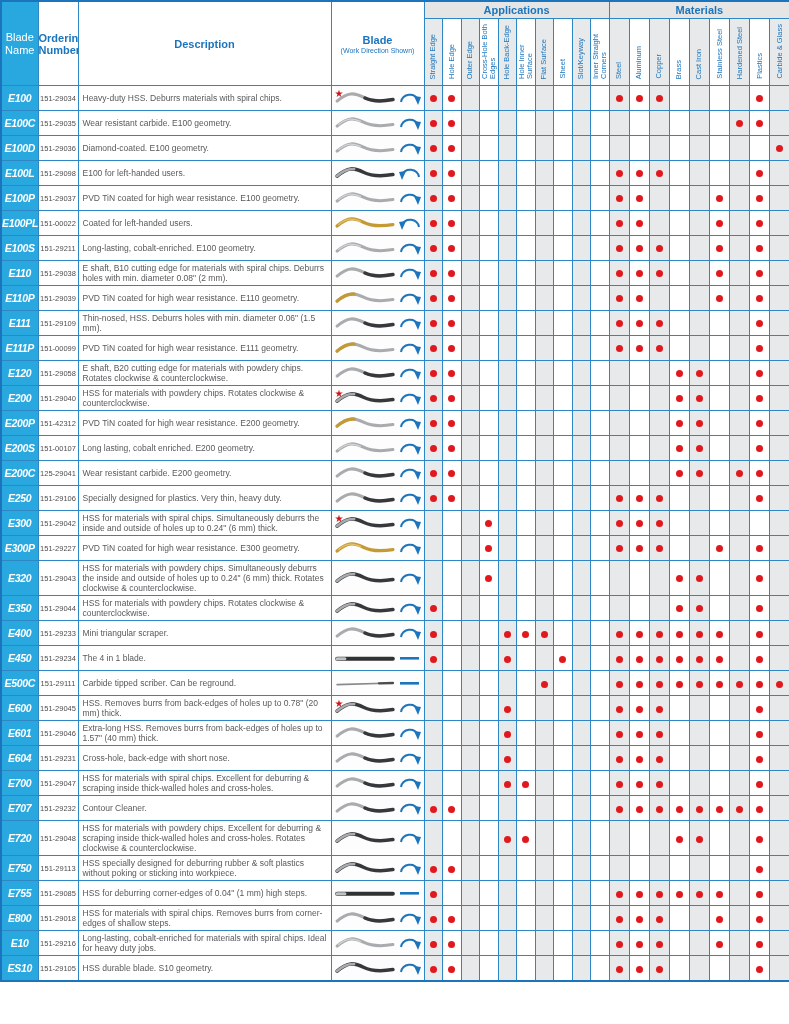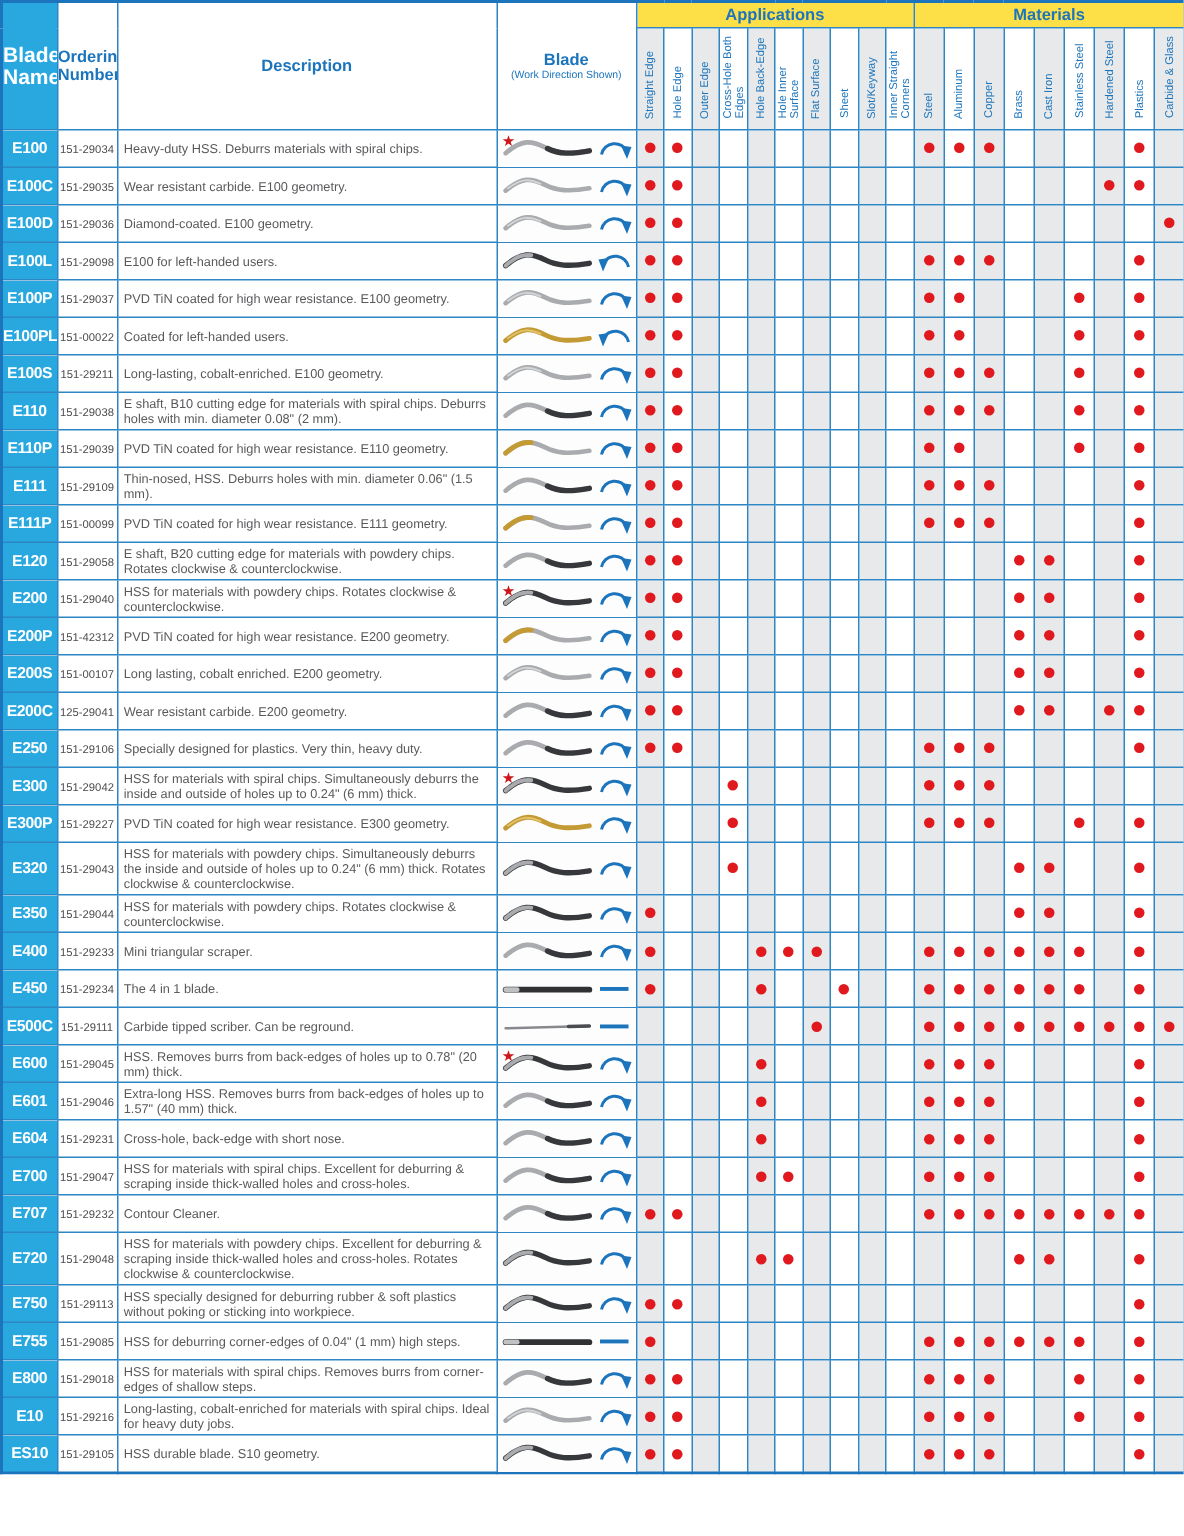--- a/index.html
+++ b/index.html
@@ -1,30 +1,30 @@
 <!DOCTYPE html>
 <html><head>
 <meta charset="utf-8">
 <style>
   html,body{margin:0;padding:0;background:#fff;}
   body{font-family:"Liberation Sans", sans-serif; width:789px;}
   table{border-collapse:collapse; table-layout:fixed; width:789px; border:2px solid #1c75bc;}
   th,td{border:1px solid #2e86c4; padding:0; vertical-align:middle; overflow:hidden;}
   
-  th.group-title{color:#1c75bc; font-size:11px; font-weight:bold; height:16px; background:#fde047;}
-  th.hblade-name{background:#29a8e0; color:#fff; font-size:14px; font-weight:bold; line-height:1.1;}
+  th.group-title{color:#1c75bc; font-size:11px; font-weight:bold; height:16px; background:#e5e5e5;}
+  th.hblade-name{background:#29a8e0; color:#fff; font-size:11px; font-weight:normal; line-height:1.1;}
   th.hplain{color:#1c75bc; font-size:11px; font-weight:bold; background:#fff;}
   .hsub{font-size:7px; font-weight:normal; color:#1c75bc; margin-top:1px;}
   th.rot{vertical-align:bottom; background:#fff; height:62px;}
   th.rot .rt{writing-mode:vertical-rl; transform:rotate(180deg); font-size:7.5px; line-height:1.1;
              color:#1c75bc; font-weight:normal; max-height:60px; margin:1px auto 2px auto;
              display:inline-block; white-space:normal; text-align:left;}
   .sh{background:#e8e9ea !important;}
   
-  td.name{background:#29a8e0; color:#fff; font-weight:bold; font-size:10.5px;
+  td.name{background:#29a8e0; color:#fff; font-weight:bold; font-style:italic; font-size:10.5px;
           text-align:center; letter-spacing:-0.3px;}
   td.ord{font-size:7.5px; color:#4d4d4f; text-align:center;margin-top:30px;}
   td.desc{font-size:8.5px; color:#58595b; padding:2px 4px; line-height:1.18; text-align:left;margin-left:35px;}
   td.blade{position:relative; background:#fdfdfd;}
   td.blade .wrap{display:flex; align-items:center; justify-content:flex-start; padding:1px 2px;}
   td.blade .star{position:absolute; left:3px; top:3px; color:#cc1619; font-size:10px; line-height:1;}
   td.mark{text-align:center;}
   tr.row{height:24px;}
   .dot{display:inline-block; width:7px; height:7px; border-radius:50%; background:#e0191f; vertical-align:middle;}
   .bladesvg{display:block;}

